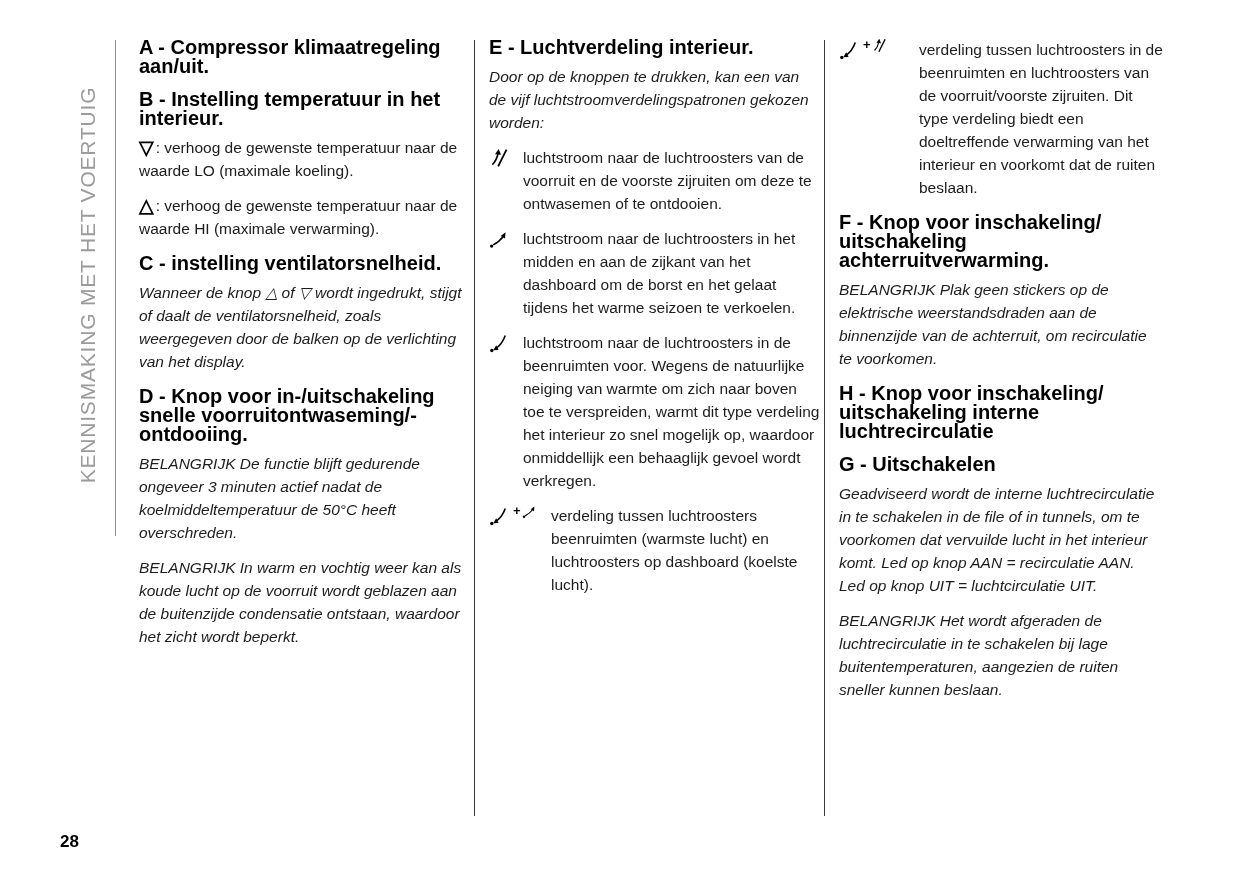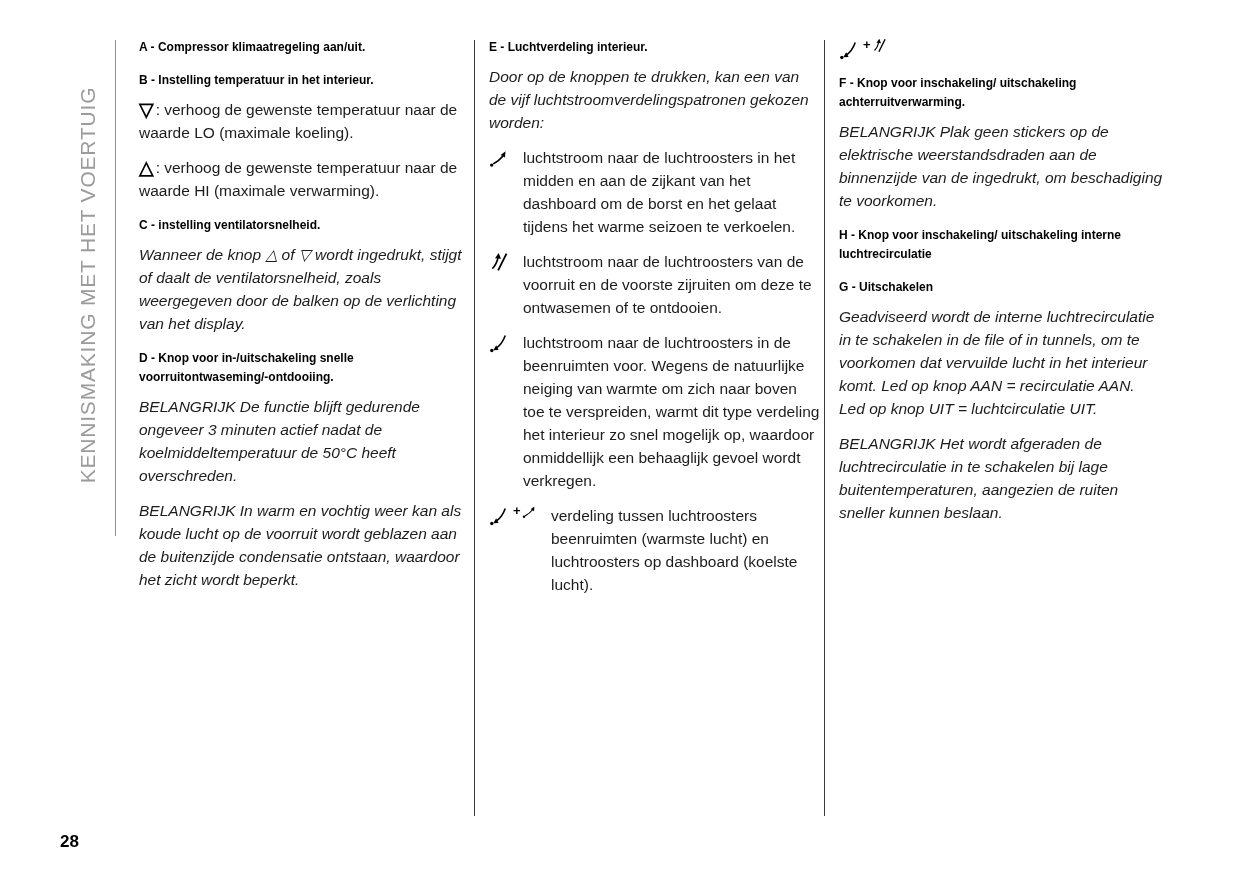--- a/index.html
+++ b/index.html
@@ -58,21 +58,21 @@
     font-size: 15.5px;
     line-height: 23px;
   }
   #col-1 { left: 139px; width: 333px; }
   #col-2 { left: 489px; width: 331px; }
   #col-3 { left: 839px; width: 324px; }
 
   .heading {
     font-weight: bold;
     color: #000;
-    font-size: 12px;
+    font-size: 20px;
     line-height: 19px;
     margin: 14px 0 8px 0;
   }
   .heading:first-child { margin-top: 0; }
   .para { margin: 0 0 12px 0; font-style: italic; }
 
   .glyph-line {
     margin: 0 0 12px 0;
   }
   .tri-glyph {
@@ -168,33 +168,33 @@
 
   <div class="col-divider" id="divider-1"></div>
 
   <div class="col" id="col-2">
     <p class="heading">E - Luchtverdeling interieur.</p>
     <p class="para">Door op de knoppen te drukken, kan een van de vijf luchtstroomverdelingspatronen gekozen worden:</p>
 
     <div class="hvac-item">
       <span class="icon single">
         <svg class="main" viewBox="0 0 24 24">
+            <use href="#sym-windshield"></use>
+          </svg>
+      </span>
+      <span class="item-text">luchtstroom naar de luchtroosters van de voorruit en de voorste zijruiten om deze te ontwasemen of te ontdooien.</span>
+    </div>
+
+    <div class="hvac-item">
+      <span class="icon single">
+        <svg class="main" viewBox="0 0 24 24">
             <use href="#sym-face"></use>
           </svg>
       </span>
       <span class="item-text">luchtstroom naar de luchtroosters in het midden en aan de zijkant van het dashboard om de borst en het gelaat tijdens het warme seizoen te verkoelen.</span>
-    </div>
-
-    <div class="hvac-item">
-      <span class="icon single">
-        <svg class="main" viewBox="0 0 24 24">
-            <use href="#sym-windshield"></use>
-          </svg>
-      </span>
-      <span class="item-text">luchtstroom naar de luchtroosters van de voorruit en de voorste zijruiten om deze te ontwasemen of te ontdooien.</span>
     </div>
 
     <div class="hvac-item">
       <span class="icon single">
         <svg class="main" viewBox="0 0 24 24">
             <use href="#sym-feet"></use>
           </svg>
       </span>
       <span class="item-text">luchtstroom naar de luchtroosters in de beenruimten voor. Wegens de natuurlijke neiging van warmte om zich naar boven toe te verspreiden, warmt dit type verdeling het interieur zo snel mogelijk op, waardoor onmiddellijk een behaaglijk gevoel wordt verkregen.</span>
     </div>
@@ -219,24 +219,25 @@
     <div class="hvac-item">
       <span class="icon double-wide">
         <svg class="main" viewBox="0 0 24 24">
             <use href="#sym-feet"></use>
           </svg>
           <span class="plus">+</span>
           <svg class="small" viewBox="0 0 24 24">
             <use href="#sym-windshield"></use>
           </svg>
       </span>
+      <span class="item-text">verdeling tussen luchtroosters in de beenruimten en luchtroosters van de voorruit/voorste zijruiten. Dit type verdeling biedt een doeltreffende verwarming van het interieur en voorkomt dat de ruiten beslaan.</span>
     </div>
 
     <p class="heading">F - Knop voor inschakeling/ uitschakeling achterruitverwarming.</p>
-    <p class="para">BELANGRIJK Plak geen stickers op de elektrische weerstandsdraden aan de binnenzijde van de ingedrukt, om beschadiging te voorkomen.</p>
+    <p class="para">BELANGRIJK Plak geen stickers op de elektrische weerstandsdraden aan de binnenzijde van de achterruit, om recirculatie te voorkomen.</p>
 
     <p class="heading">H - Knop voor inschakeling/ uitschakeling interne luchtrecirculatie</p>
 
     <p class="heading">G - Uitschakelen</p>
     <p class="para">Geadviseerd wordt de interne luchtrecirculatie in te schakelen in de file of in tunnels, om te voorkomen dat vervuilde lucht in het interieur komt. Led op knop AAN = recirculatie AAN. Led op knop UIT = luchtcirculatie UIT.</p>
     <p class="para">BELANGRIJK Het wordt afgeraden de luchtrecirculatie in te schakelen bij lage buitentemperaturen, aangezien de ruiten sneller kunnen beslaan.</p>
   </div>
 
   <div class="page-number">28</div>
 </div>

